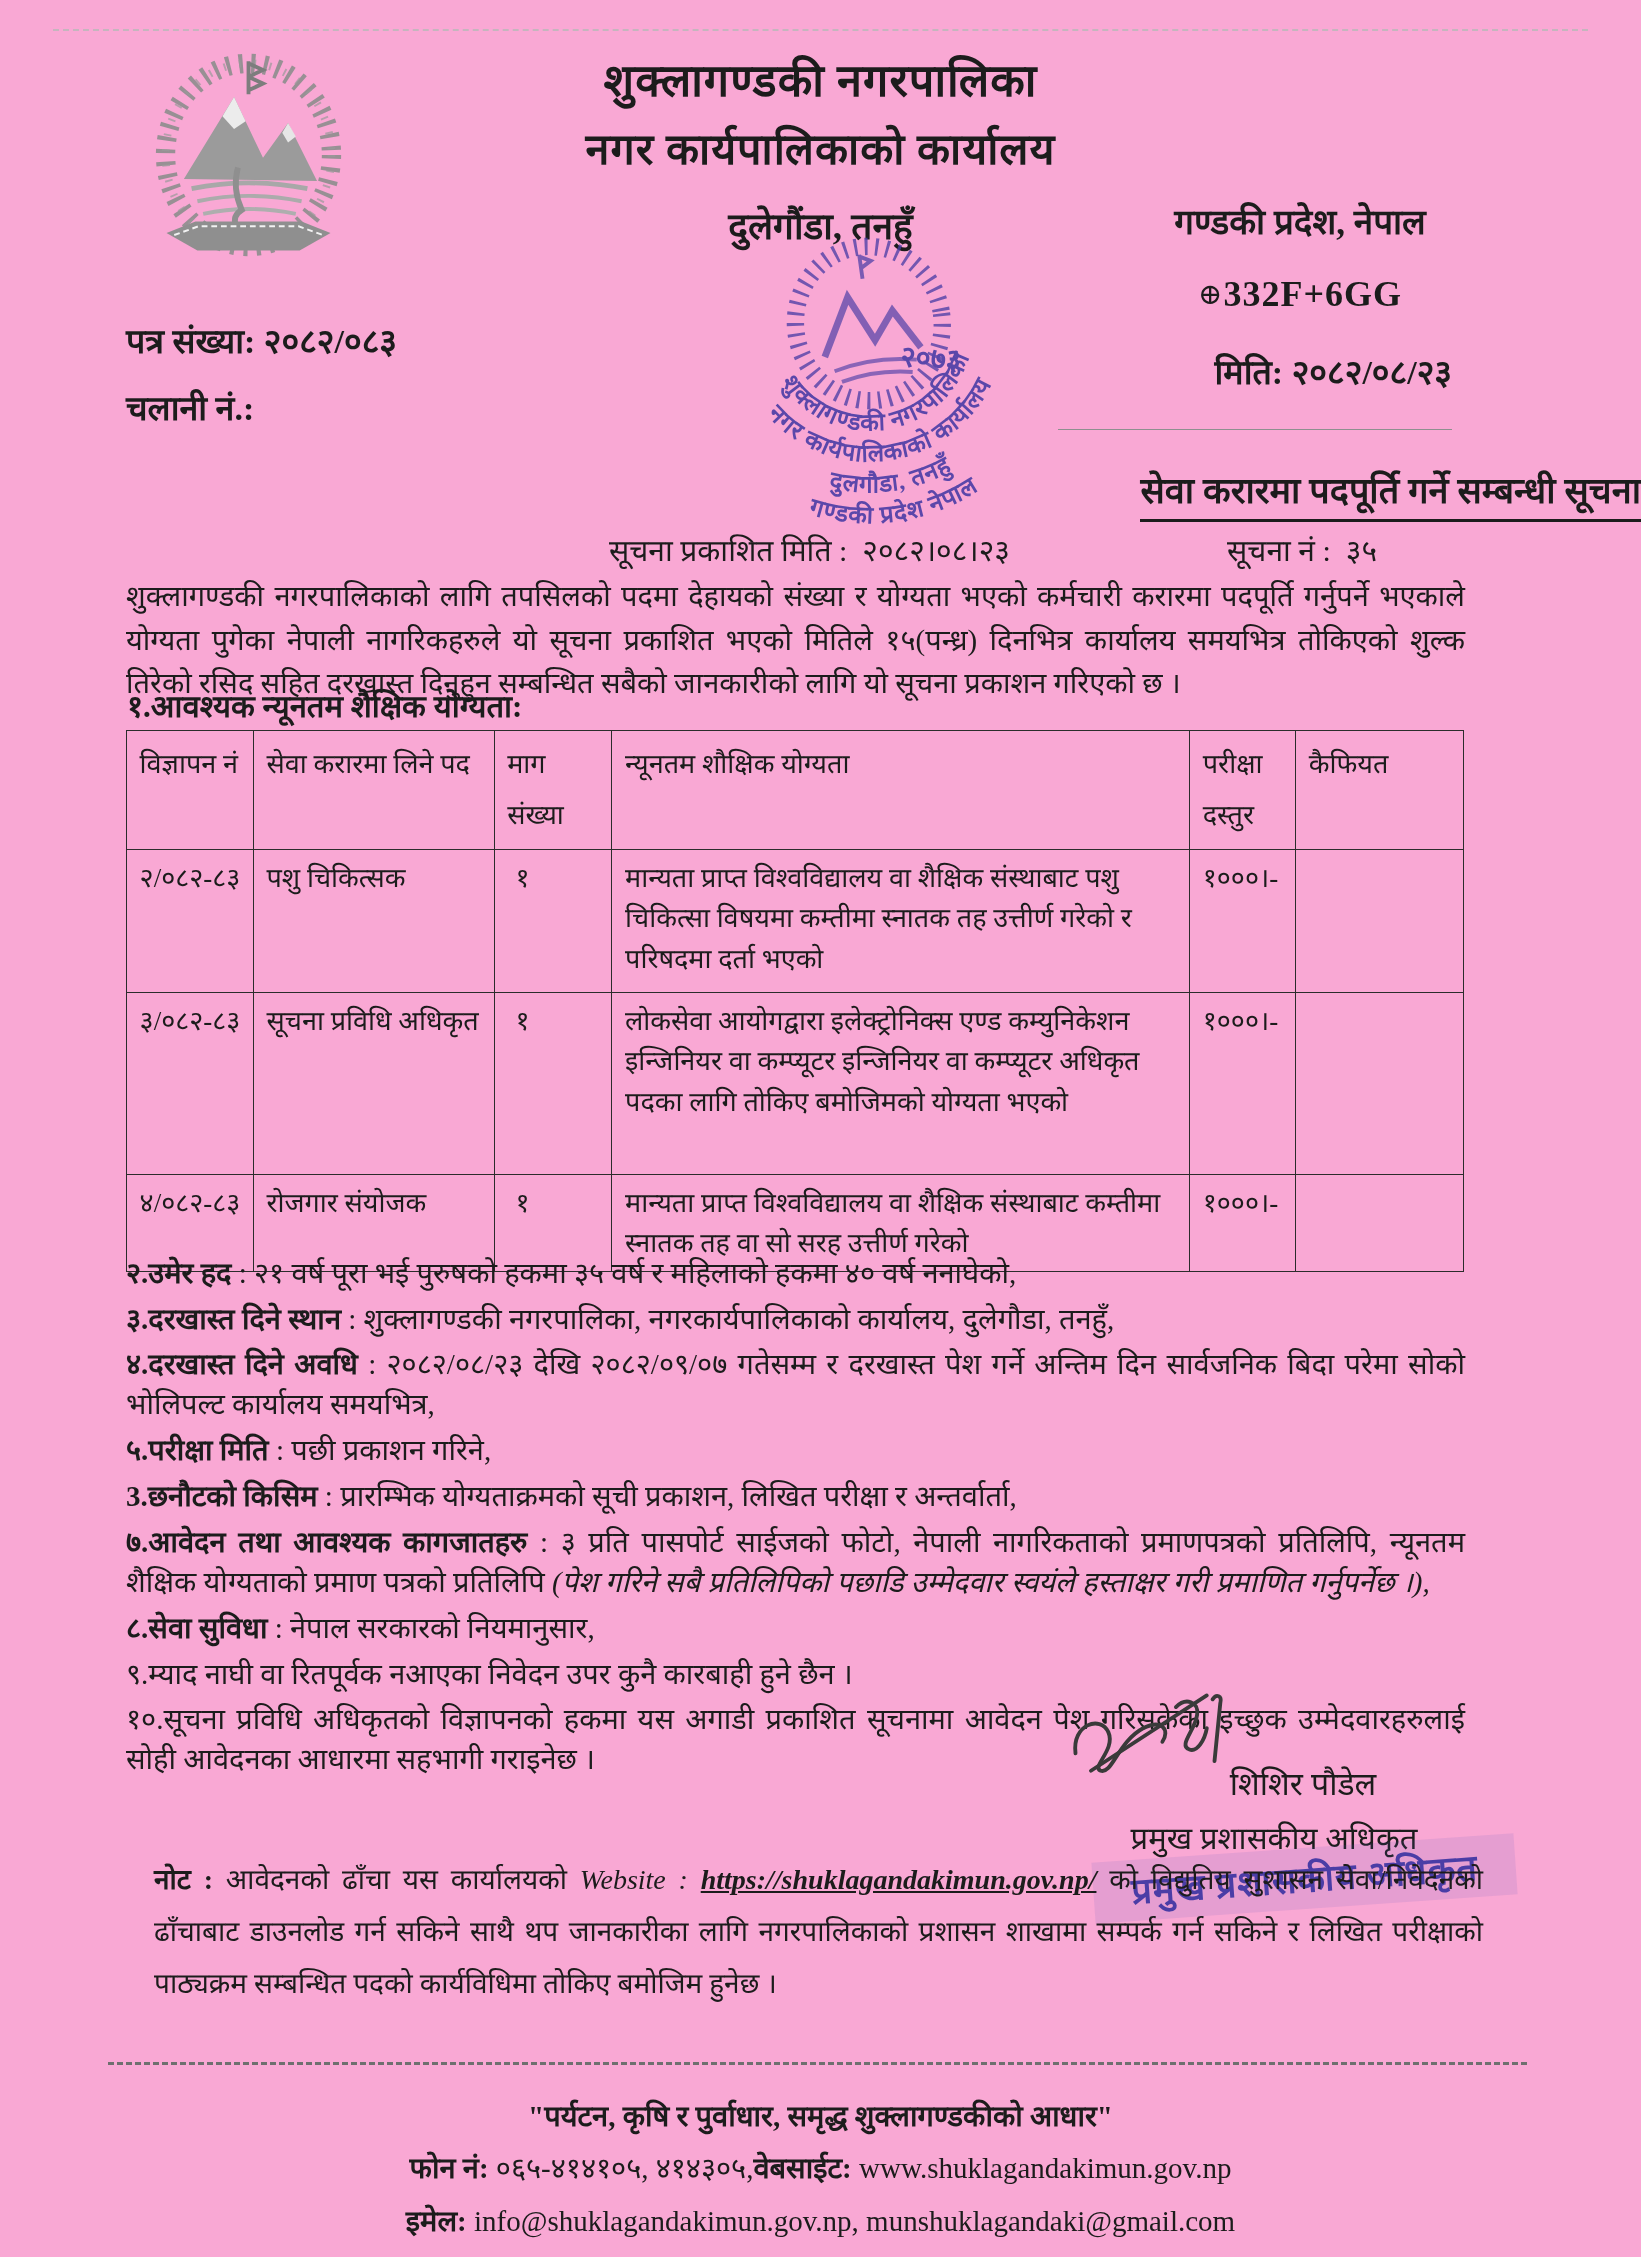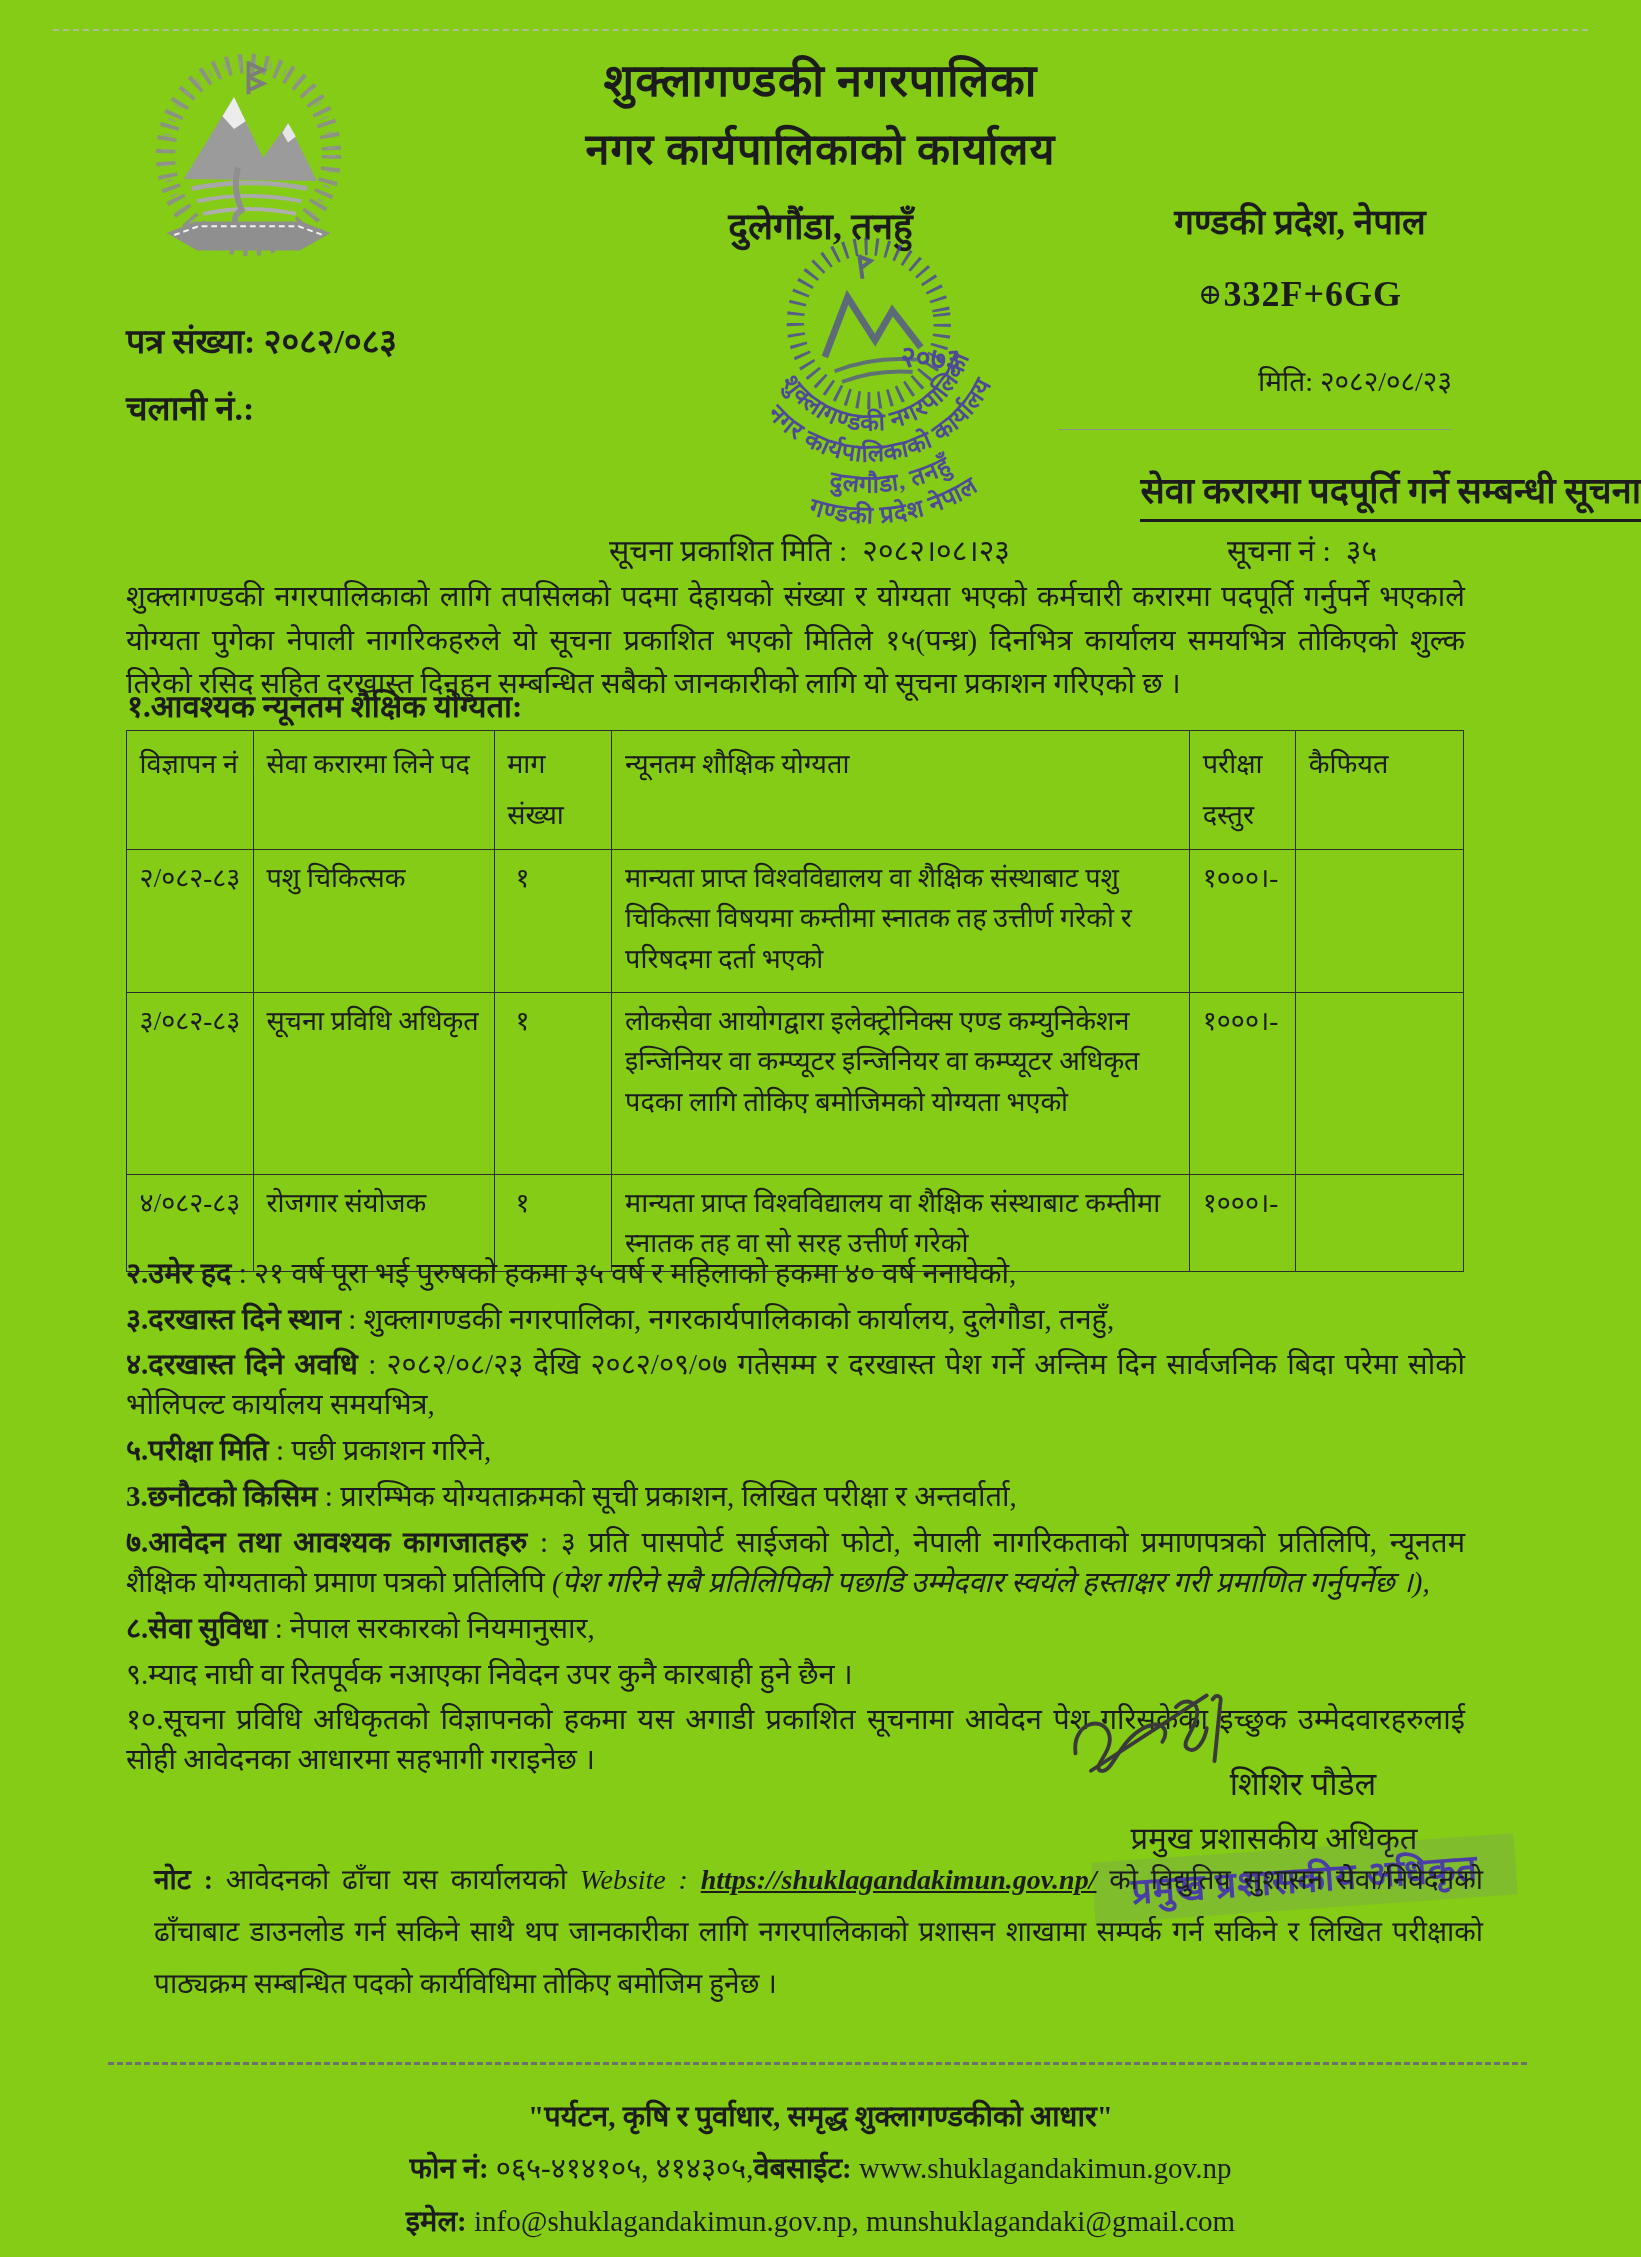--- a/index.html
+++ b/index.html
@@ -1,41 +1,41 @@
 <!DOCTYPE html>
 <html><head>
 <meta charset="utf-8">
 <style>
   html,body{margin:0;padding:0;background:#d8d8d8;}
   .page{
     position:relative;
     width:1641px;height:2257px;
     margin:0 auto;
-    background:#84cc16;
+    background:#f9a8d4;
     font-family:"Liberation Serif","DejaVu Serif",serif;
     color:#1c1c1c;
     overflow:hidden;
   }
   .scan-artifact-top{
     position:absolute;top:29px;left:53px;right:53px;
     border-top:2.9px dashed #b9b9b9;opacity:.8;
   }
   
   .lh-center{position:absolute;left:0;right:0;text-align:center;}
   .lh-municipality{top:48px;font-size:45px;font-weight:bold;letter-spacing:1px;}
   .lh-office{top:118px;font-size:43px;font-weight:bold;letter-spacing:1px;}
   .lh-place{top:199px;font-size:37px;font-weight:bold;}
   .logo-wrap{position:absolute;left:145px;top:44px;width:208px;height:246px;}
   .right-block{position:absolute;right:172px;top:197px;width:338px;text-align:center;}
   .rb-province{font-size:35px;font-weight:bold;}
   .rb-pluscode{margin-top:29px;font-size:36px;font-weight:bold;letter-spacing:1px;}
   .pluscode-icon{font-size:29px;font-weight:normal;position:relative;top:-1.9px;}
   .lh-letterno{position:absolute;left:126px;top:317px;font-size:34px;font-weight:bold;}
   .lh-chalani{position:absolute;left:126px;top:384px;font-size:34px;font-weight:bold;}
-  .lh-miti{position:absolute;right:189px;top:361px;font-size:28px;font-weight:normal;}
+  .lh-miti{position:absolute;right:189px;top:348px;font-size:34px;font-weight:bold;}
   .miti-underline{position:absolute;right:189px;top:429px;width:394px;border-top:1.9px solid #8f8f8f;}
   
   .stamp{
     position:absolute;left:716px;top:224px;width:333px;height:359px;
     transform:rotate(-8deg);opacity:.9;pointer-events:none;
   }
   
   .notice-title-row{position:absolute;top:465px;left:0;right:0;text-align:right;margin-left:47px;}
   .notice-title{display:inline-block;font-size:36px;font-weight:bold;border-bottom:3.9px solid #1c1c1c;padding-bottom:4.8px;}
   .notice-meta{position:absolute;top:529px;left:126px;right:179px;height:42px;font-size:30px;}

